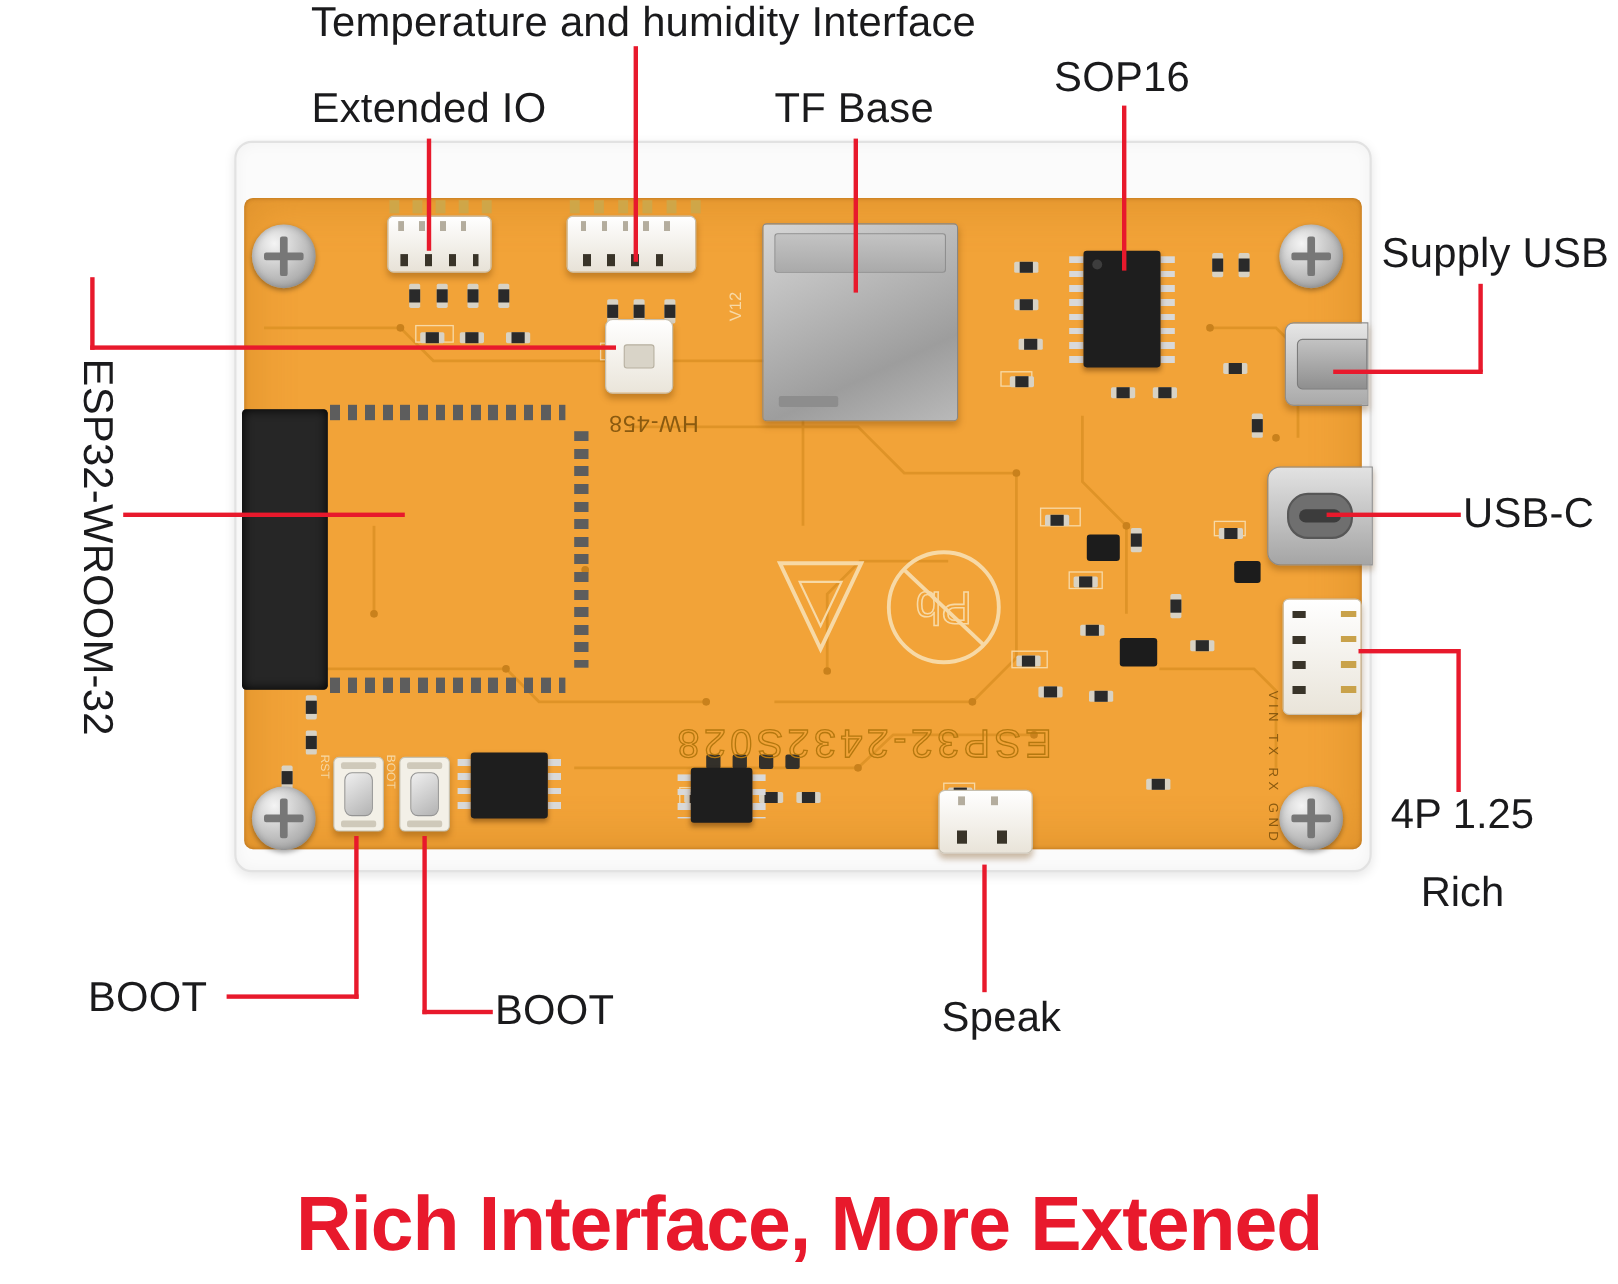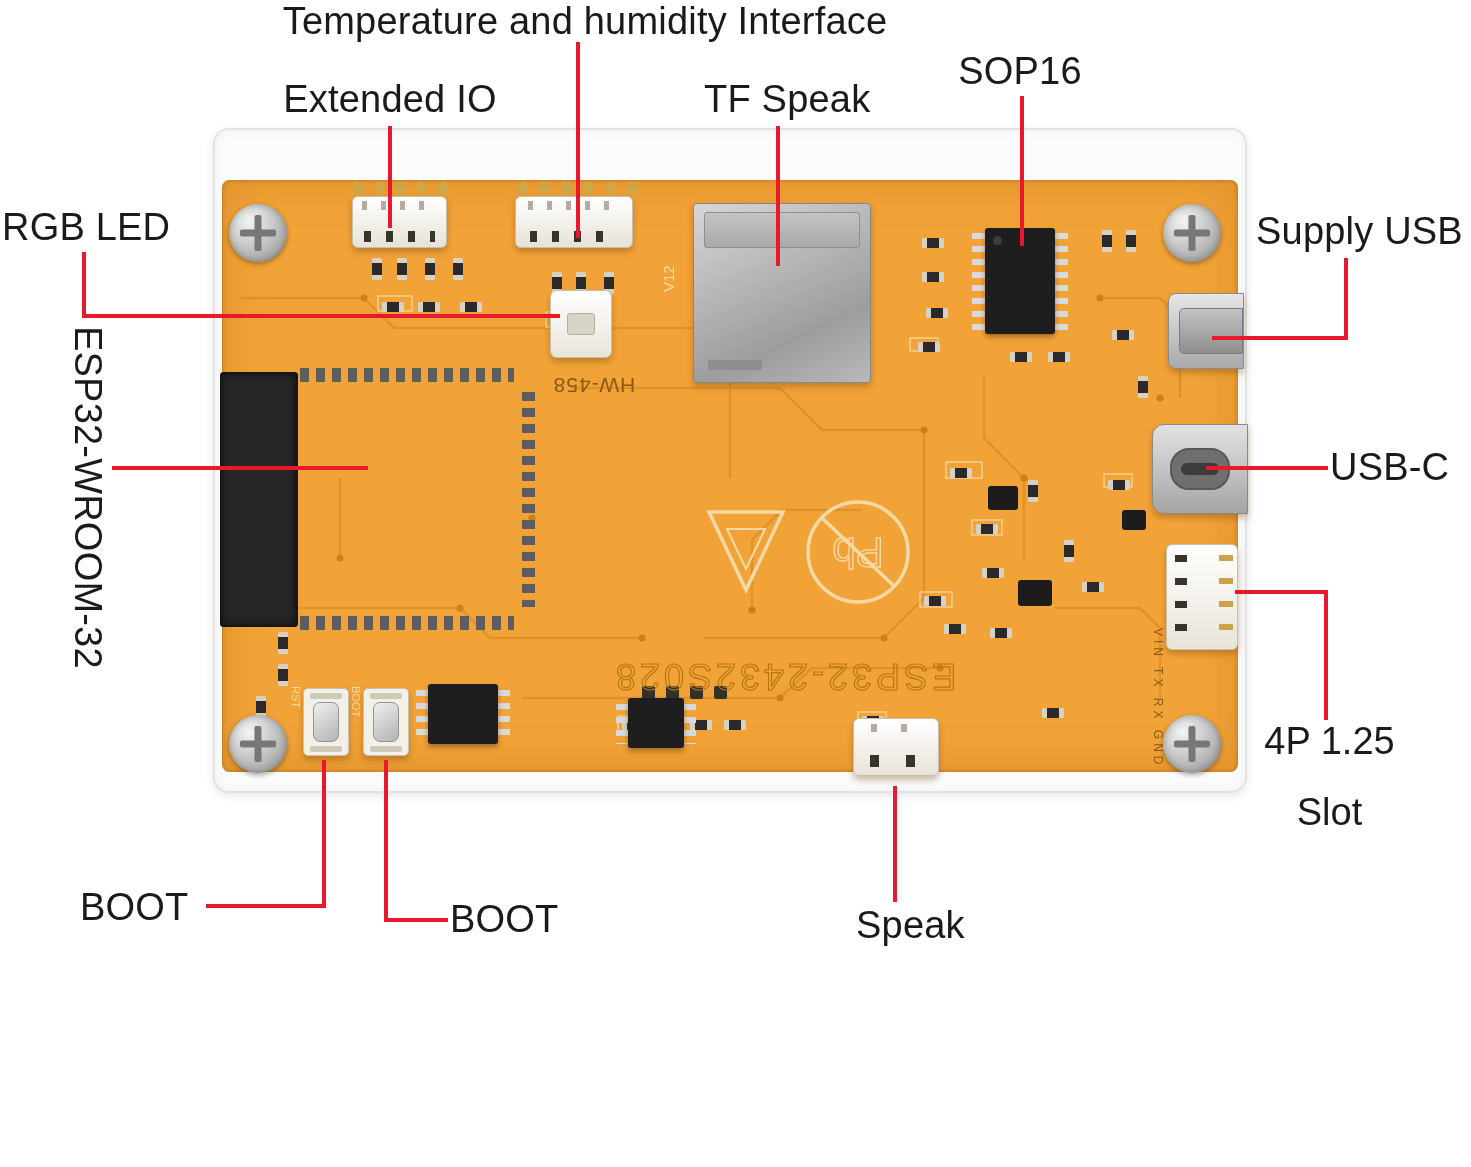--- a/index.html
+++ b/index.html
@@ -333,27 +333,27 @@
   <div class="aline h" style="left:1235px;top:590px;width:92px"></div>
   <div class="aline v" style="left:1324px;top:590px;height:130px"></div>
   <div class="aline v" style="left:322px;top:760px;height:148px"></div>
   <div class="aline h" style="left:206px;top:904px;width:120px"></div>
   <div class="aline v" style="left:384px;top:760px;height:162px"></div>
   <div class="aline h" style="left:384px;top:918px;width:64px"></div>
   <div class="aline v" style="left:893px;top:786px;height:116px"></div>
 
   <div class="label center" style="left:278px;top:78px;width:224px">Extended IO</div>
   <div class="label center" style="left:215px;top:0px;width:740px">Temperature and humidity Interface</div>
-  <div class="label center" style="left:704px;top:78px;width:145px">TF Speak</div>
+  <div class="label center" style="left:704px;top:78px;width:145px">TF Base</div>
   <div class="label center" style="left:952px;top:50px;width:136px">SOP16</div>
   <div class="label" style="left:1256px;top:210px">Supply USB</div>
-  <div class="label" style="left:2px;top:206px">RGB LED</div>
   <div class="label vertical" style="left:66px;top:326px;height:400px">ESP32-WROOM-32</div>
   <div class="label" style="left:1330px;top:446px">USB-C</div>
   <div class="power-label" style="left:1188px;top:720px;width:283px">
     <div>4P 1.25</div>
-    <div>Slot</div>
+    <div>Rich</div>
   </div>
   <div class="label" style="left:80px;top:886px">BOOT</div>
   <div class="label" style="left:450px;top:898px">BOOT</div>
   <div class="label" style="left:856px;top:904px">Speak</div>
 
+  <div class="footer-title">Rich Interface, More Extened</div>
 </div>
 
 </body></html>

